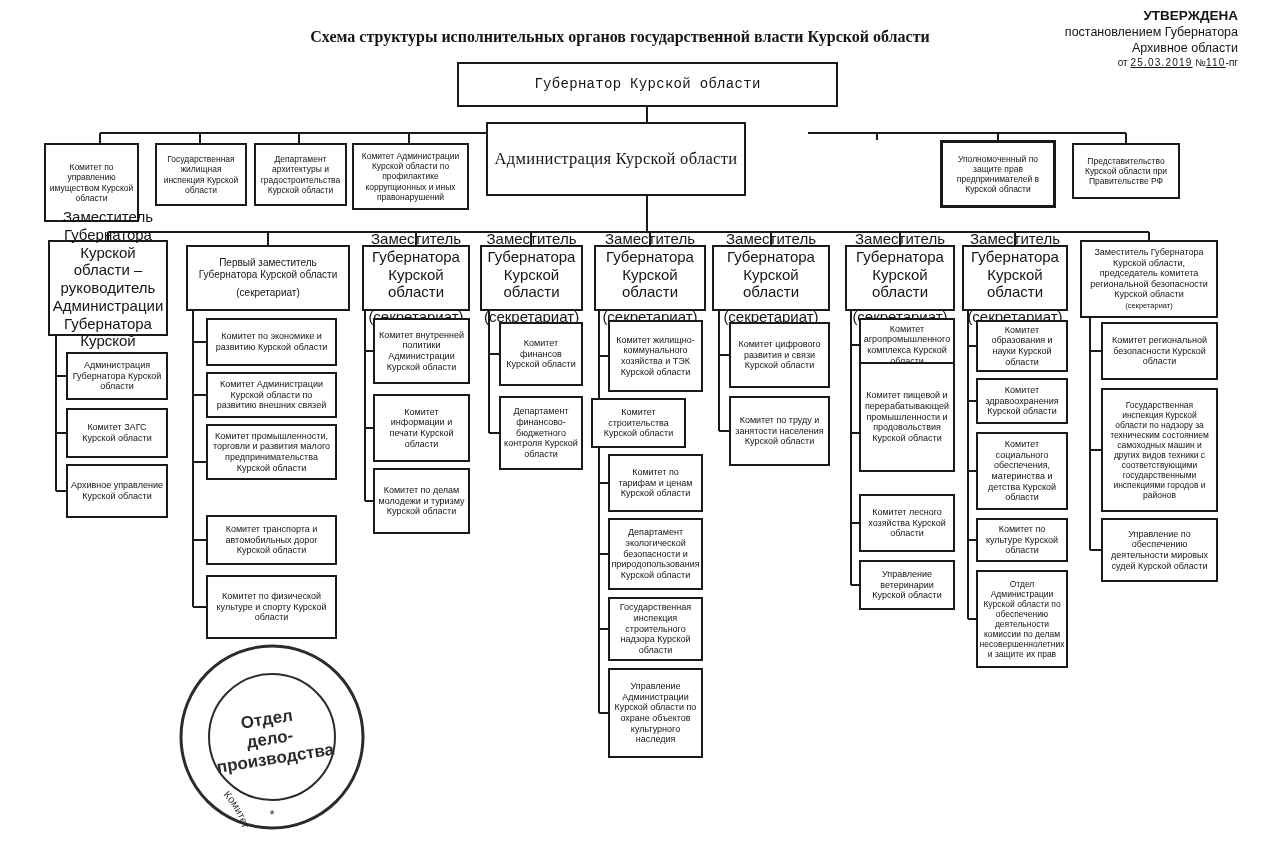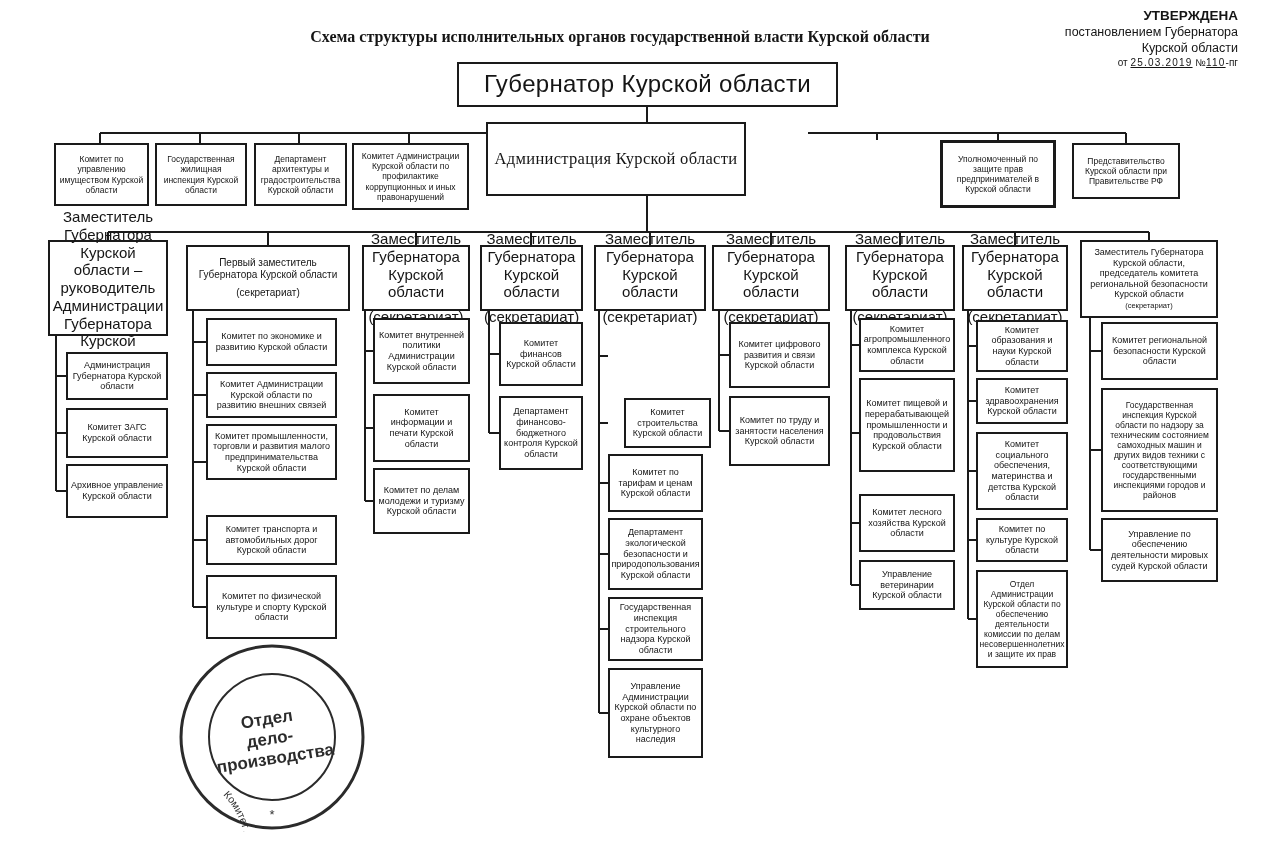--- a/index.html
+++ b/index.html
@@ -6,21 +6,21 @@
   #page{position:relative;width:1280px;height:853px;background:#ffffff;overflow:hidden;
         font-family:"Liberation Sans",sans-serif;color:#151515;}
   .box{position:absolute;border:2px solid #1a1a1a;background:#fff;box-sizing:border-box;
        display:flex;flex-direction:column;align-items:center;justify-content:center;
        text-align:center;font-size:9px;line-height:1.18;padding:2px 3px;z-index:2;}
   .xs{font-size:8.5px;}
   .hdr{font-size:15px;}
   .hdr .sec{margin-top:7px;}
   .hdr9{font-size:9px;}
   .hdr9 .sec{margin-top:2px;font-size:7.5px;}
-  .big{font-family:Liberation Sans, sans-serif;font-size:24px;letter-spacing:.3px;}
+  .big{font-family:Liberation Mono, monospace;font-size:14px;letter-spacing:.3px;}
   .big2{font-family:"Liberation Serif",serif;font-size:16.5px;letter-spacing:.3px;}
   .thick{border-width:3px;}
   #title{position:absolute;left:240px;top:28px;width:760px;text-align:center;
          font-family:"Liberation Serif",serif;font-weight:bold;font-size:16px;z-index:2;}
   #approval{position:absolute;left:1010px;top:8px;width:228px;text-align:right;z-index:2;line-height:1.25;}
   #approval .a1{font-weight:bold;font-size:13.5px;}
   #approval .a2{font-size:12.5px;}
   #approval .a4{font-size:10px;margin-top:1px;}
   #approval .u{text-decoration:underline;letter-spacing:1.2px;}
   #lines{position:absolute;left:0;top:0;z-index:1;}
@@ -49,32 +49,32 @@
       <path d="M968 311 V619 M968 346 H976 M968 401 H976 M968 471 H976 M968 540 H976 M968 619 H976"></path>
       <path d="M1090 318 V550 M1090 351 H1101 M1090 450 H1101 M1090 550 H1101"></path>
     </g>
   </svg>
 
   <div id="title">Схема структуры исполнительных органов государственной власти Курской области</div>
 
   <div id="approval">
     <div class="a1">УТВЕРЖДЕНА</div>
     <div class="a2">постановлением Губернатора</div>
-    <div class="a2">Курской области</div>
+    <div class="a2">Архивное области</div>
     <div class="a4"><span>от </span><span class="u">25.03.2019</span><span> №</span><span class="u">110</span><span>-пг</span></div>
   </div>
 
   <div class="box big" style="left:457px;top:62px;width:381px;height:45px">
       <span>Губернатор Курской области</span>
     </div>
   <div class="box big2" style="left:486px;top:122px;width:260px;height:74px">
       <span>Администрация Курской области</span>
     </div>
 
-  <div class="box xs" style="left:54px;top:143px;width:95px;height:63px">
+  <div class="box xs" style="left:44px;top:143px;width:95px;height:79px">
       <span>Комитет по управлению имуществом Курской области</span>
     </div>
   <div class="box xs" style="left:155px;top:143px;width:92px;height:63px">
       <span>Государственная жилищная инспекция Курской области</span>
     </div>
   <div class="box xs" style="left:254px;top:143px;width:93px;height:63px">
       <span>Департамент архитектуры и градостроительства Курской области</span>
     </div>
   <div class="box xs" style="left:352px;top:143px;width:117px;height:67px">
       <span>Комитет Администрации Курской области по профилактике коррупционных и иных правонарушений</span>
@@ -142,21 +142,24 @@
       <span>Комитет финансов Курской области</span>
     </div>
   <div class="box" style="left:499px;top:396px;width:84px;height:74px">
       <span>Департамент финансово-бюджетного контроля Курской области</span>
     </div>
 
   <div class="box hdr" style="left:594px;top:245px;width:112px;height:66px">
       <div>Заместитель Губернатора Курской области</div>
       <div class="sec">(секретариат)</div>
     </div>
-  <div class="box" style="left:624px;top:398px;width:87px;height:50px">
+  <div class="box" style="left:608px;top:320px;width:95px;height:72px">
+      <span>Комитет жилищно-коммунального хозяйства и ТЭК Курской области</span>
+    </div>
+  <div class="box" style="left:591px;top:398px;width:95px;height:50px">
       <span>Комитет строительства Курской области</span>
     </div>
   <div class="box" style="left:608px;top:454px;width:95px;height:58px">
       <span>Комитет по тарифам и ценам Курской области</span>
     </div>
   <div class="box" style="left:608px;top:518px;width:95px;height:72px">
       <span>Департамент экологической безопасности и природопользования Курской области</span>
     </div>
   <div class="box" style="left:608px;top:597px;width:95px;height:64px">
       <span>Государственная инспекция строительного надзора Курской области</span>
@@ -176,21 +179,21 @@
       <span>Комитет по труду и занятости населения Курской области</span>
     </div>
 
   <div class="box hdr" style="left:845px;top:245px;width:110px;height:66px">
       <div>Заместитель Губернатора Курской области</div>
       <div class="sec">(секретариат)</div>
     </div>
   <div class="box" style="left:859px;top:318px;width:96px;height:54px">
       <span>Комитет агропромышленного комплекса Курской области</span>
     </div>
-  <div class="box" style="left:859px;top:378px;width:96px;height:94px">
+  <div class="box" style="left:859px;top:362px;width:96px;height:110px">
       <span>Комитет пищевой и перерабатывающей промышленности и продовольствия Курской области</span>
     </div>
   <div class="box" style="left:859px;top:494px;width:96px;height:58px">
       <span>Комитет лесного хозяйства Курской области</span>
     </div>
   <div class="box" style="left:859px;top:560px;width:96px;height:50px">
       <span>Управление ветеринарии Курской области</span>
     </div>
 
   <div class="box hdr" style="left:962px;top:245px;width:106px;height:66px">

